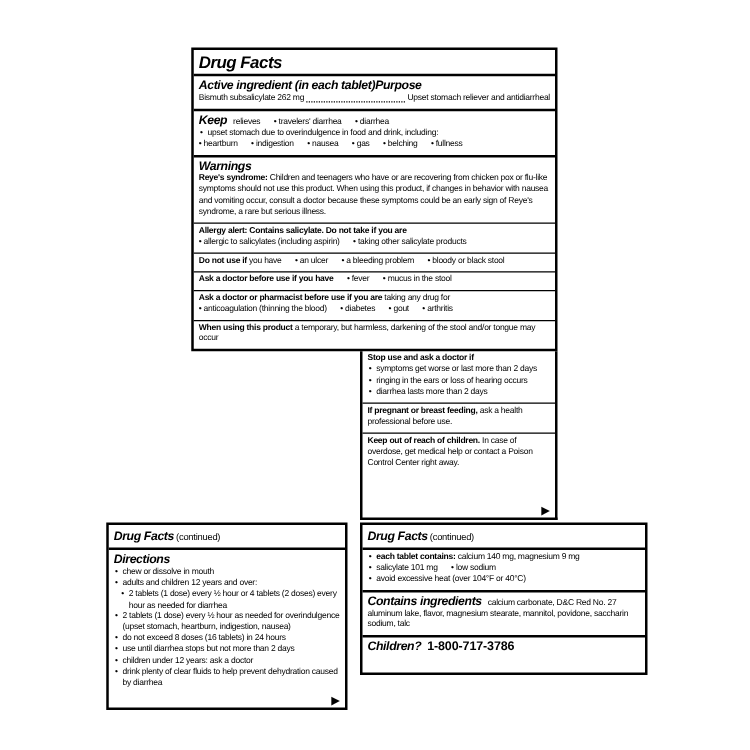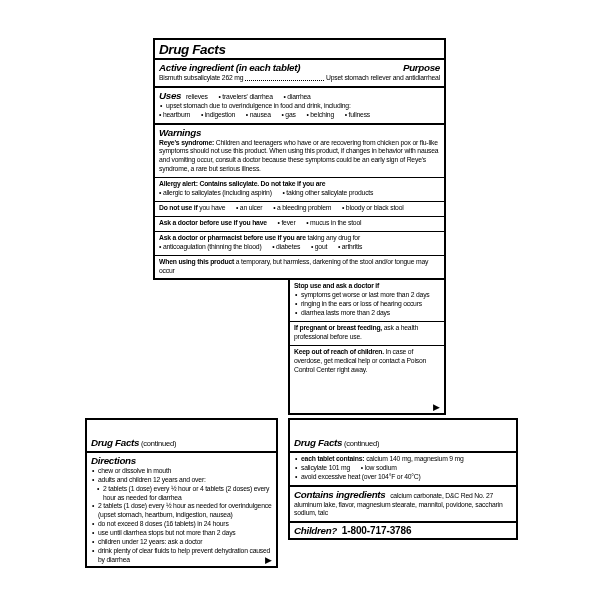--- a/index.html
+++ b/index.html
@@ -21,25 +21,25 @@
   .h1{font-size:13.5px;line-height:15px;font-weight:bold;font-style:italic;letter-spacing:-0.4px}
   .h2{font-size:9.8px;line-height:11px;font-weight:bold;font-style:italic;letter-spacing:-0.3px}
   .inl{margin-right:3px}
   .b{font-weight:bold}
   .blt{position:relative;padding-left:7px}
   .blt::before{content:"•";position:absolute;left:1px}
   .nested{margin-left:5px}
   .ib{margin-left:9px;white-space:nowrap}
   .ib::before{content:"• "}
   .m0{margin-left:0}
-  .hdr-row{display:flex;justify-content:space-between;align-items:baseline}
+  .hdr-row{display:flex;align-items:baseline}
   .dots-row{display:flex;align-items:flex-end;margin-top:1px}
   .dots{flex:1;border-bottom:1px dotted #000;margin:0 2px 1.5px;min-width:6px}
   .arrow{position:absolute;right:4px;bottom:1px;font-size:9px;letter-spacing:0;line-height:10px}
-  .panel-hdr{border-bottom:2px solid #000;padding:17px 4px 2px}
+  .panel-hdr{border-bottom:2px solid #000;padding:4px 4px 2px}
   .cont{font-size:7.5px}
   .q-phone{font-size:10px;font-weight:bold;margin-left:3px;letter-spacing:-0.1px}
 </style>
 </head>
 <body>
 
 <div class="page">
 
   <div class="panel top-panel">
     <div class="top-wide">
@@ -54,21 +54,21 @@
           <span class="h2">Purpose</span>
         </div>
         <div class="dots-row">
           <span>Bismuth subsalicylate 262 mg</span>
           <span class="dots"></span>
           <span>Upset stomach reliever and antidiarrheal</span>
         </div>
       </div>
 
       <div class="sec t2">
-        <span class="h2 inl">Uses</span>
+        <span class="h2 inl">Keep</span>
         <span>relieves</span>
         <span class="ib">travelers' diarrhea</span>
         <span class="ib">diarrhea</span>
         <div class="blt">upset stomach due to overindulgence in food and drink, including:</div>
         <div>
           <span class="ib m0">heartburn</span>
           <span class="ib">indigestion</span>
           <span class="ib">nausea</span>
           <span class="ib">gas</span>
           <span class="ib">belching</span>

